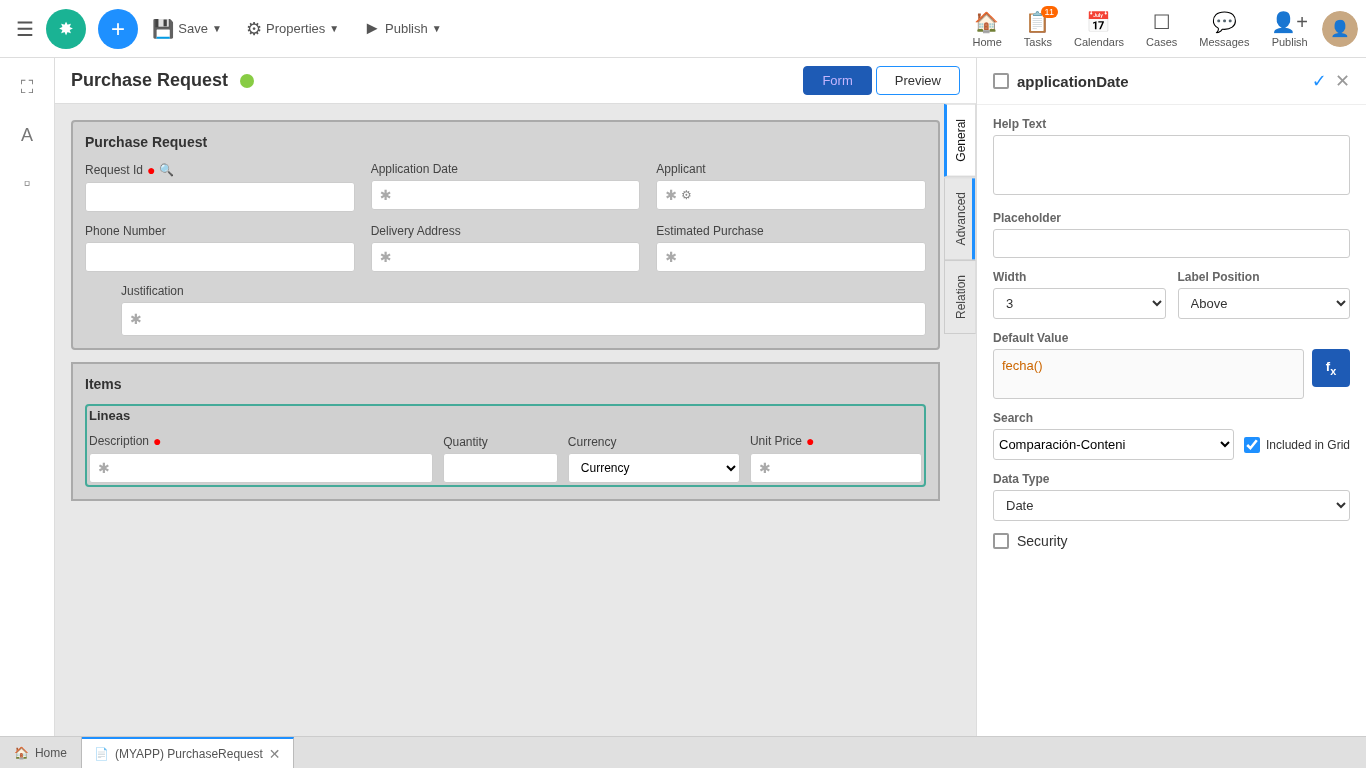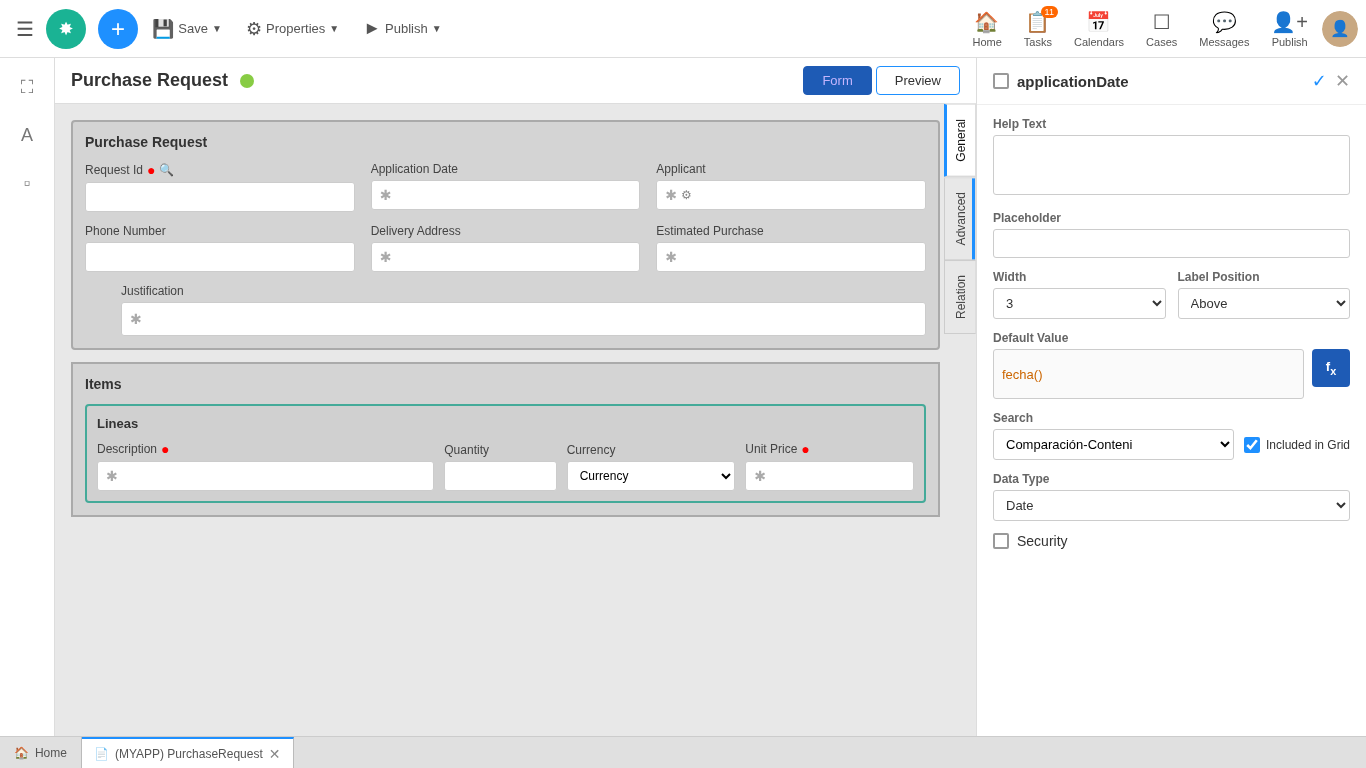--- a/index.html
+++ b/index.html
@@ -156,21 +156,21 @@
     
     .fields-full { margin-top: 12px; }
     .field-full { display: flex; flex-direction: column; gap: 4px; margin-left: 36px; }
 
     
     .items-section {
       background: #d4d4d4; border: 2px solid #aaa; border-radius: 0;
       padding: 12px;
     }
     .lineas-sub {
-      border: 2px solid #4a9; border-radius: 4px; padding: 10px;
+      border: 2px solid #4a9; border-radius: 4px; padding: 2px;
       background: #d0d0d0;
     }
     .lineas-title {
       font-size: 13px; font-weight: bold; color: #333; margin-bottom: 10px;
     }
     .lineas-fields {
       display: grid; grid-template-columns: 3fr 1fr 1.5fr 1.5fr; gap: 10px;
       align-items: end;
     }
     .currency-select {
@@ -232,35 +232,35 @@
       padding: 6px 8px; font-size: 13px; color: #333; background: white; cursor: pointer;
     }
 
     
     .default-value-row {
       display: flex; gap: 8px; align-items: stretch;
     }
     .default-value-box {
       flex: 1; border: 1px solid #ccc; border-radius: 3px;
       padding: 8px; background: #fafafa; min-height: 50px;
-      font-size: 13px; color: #333; display: flex; align-items: center;
+      font-size: 13px; color: #333; display: flex; align-items: flex-start;
     }
     .formula-btn {
       background: #1e5bb5; color: white; border: none; border-radius: 4px;
       width: 38px; height: 38px; cursor: pointer; font-size: 13px;
       display: flex; align-items: center; justify-content: center; font-weight: bold;
     }
 
     
     .search-row {
       display: flex; align-items: center; gap: 10px;
     }
     .search-select {
       border: 1px solid #ccc; border-radius: 3px;
-      padding: 6px 8px; font-size: 13px; background: white; cursor: pointer;
+      padding: 6px 1px; font-size: 13px; background: white; cursor: pointer;
       flex: 1;
     }
     .included-checkbox-wrap {
       display: flex; align-items: center; gap: 6px;
     }
     .included-checkbox {
       width: 16px; height: 16px; accent-color: #1e90ff;
     }
     .included-label { font-size: 12px; color: #333; }
 

